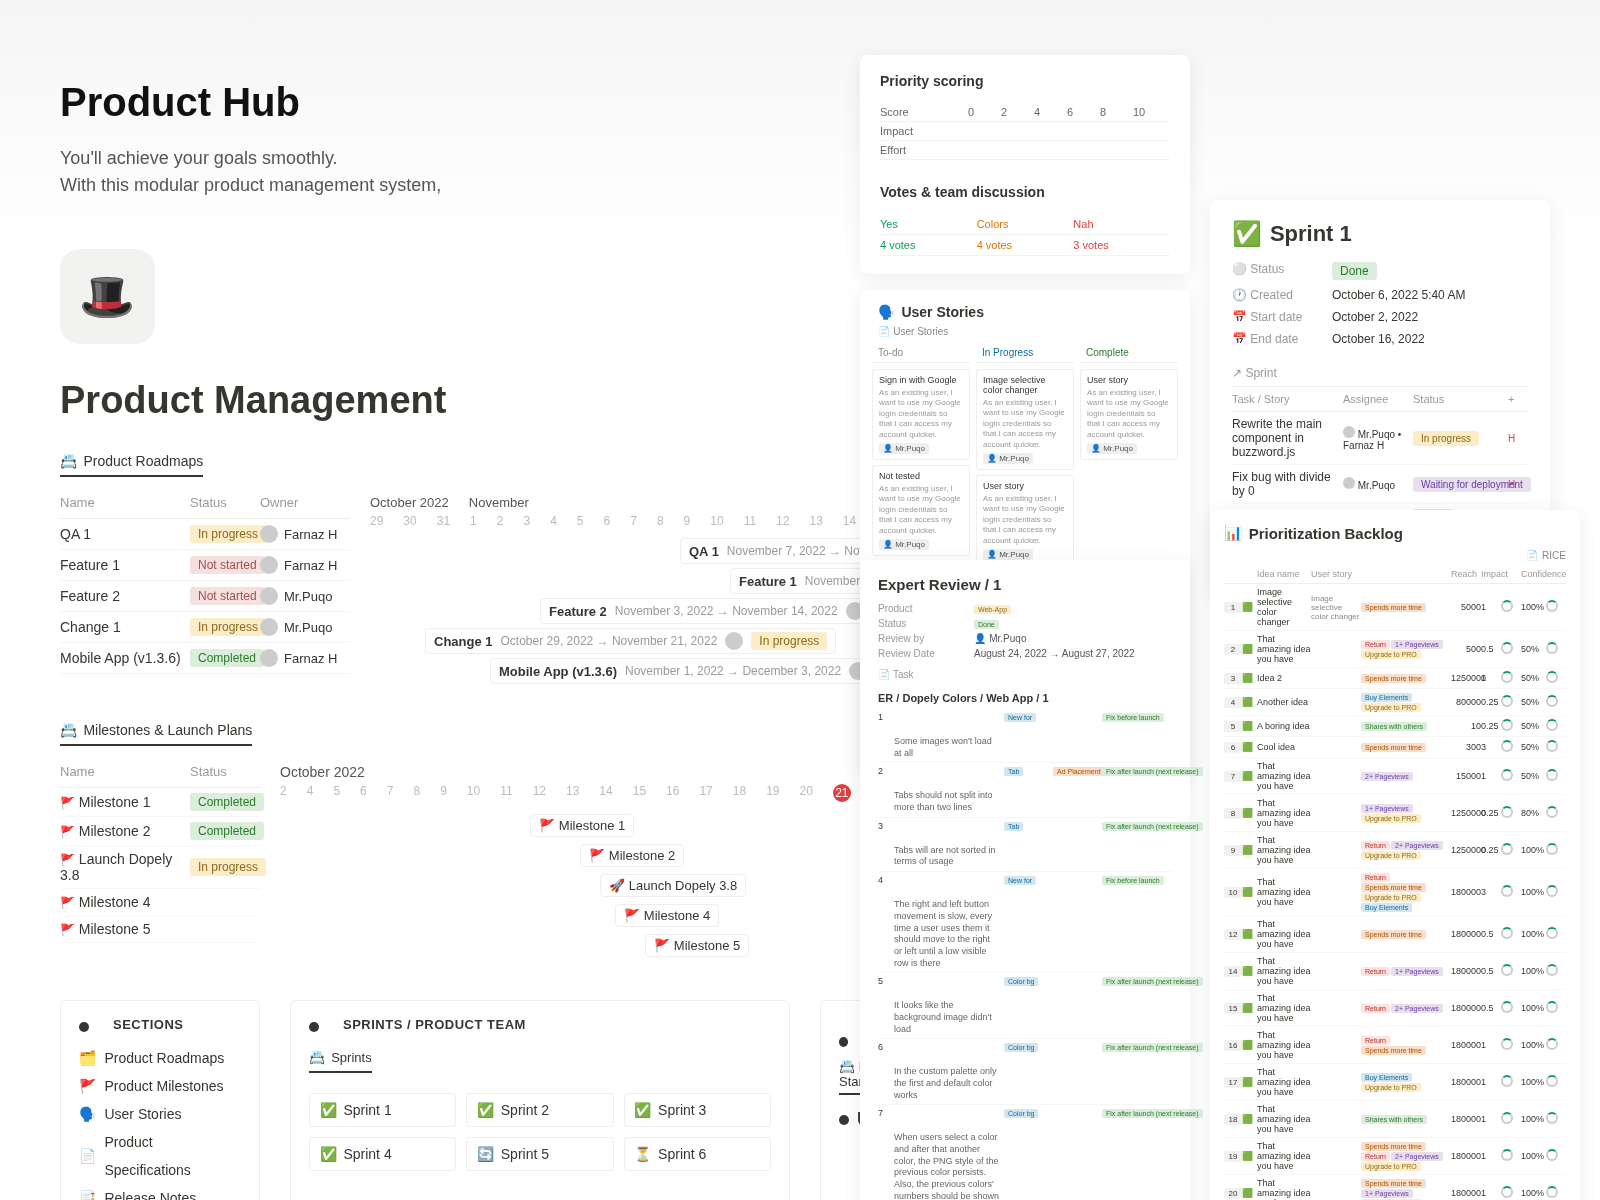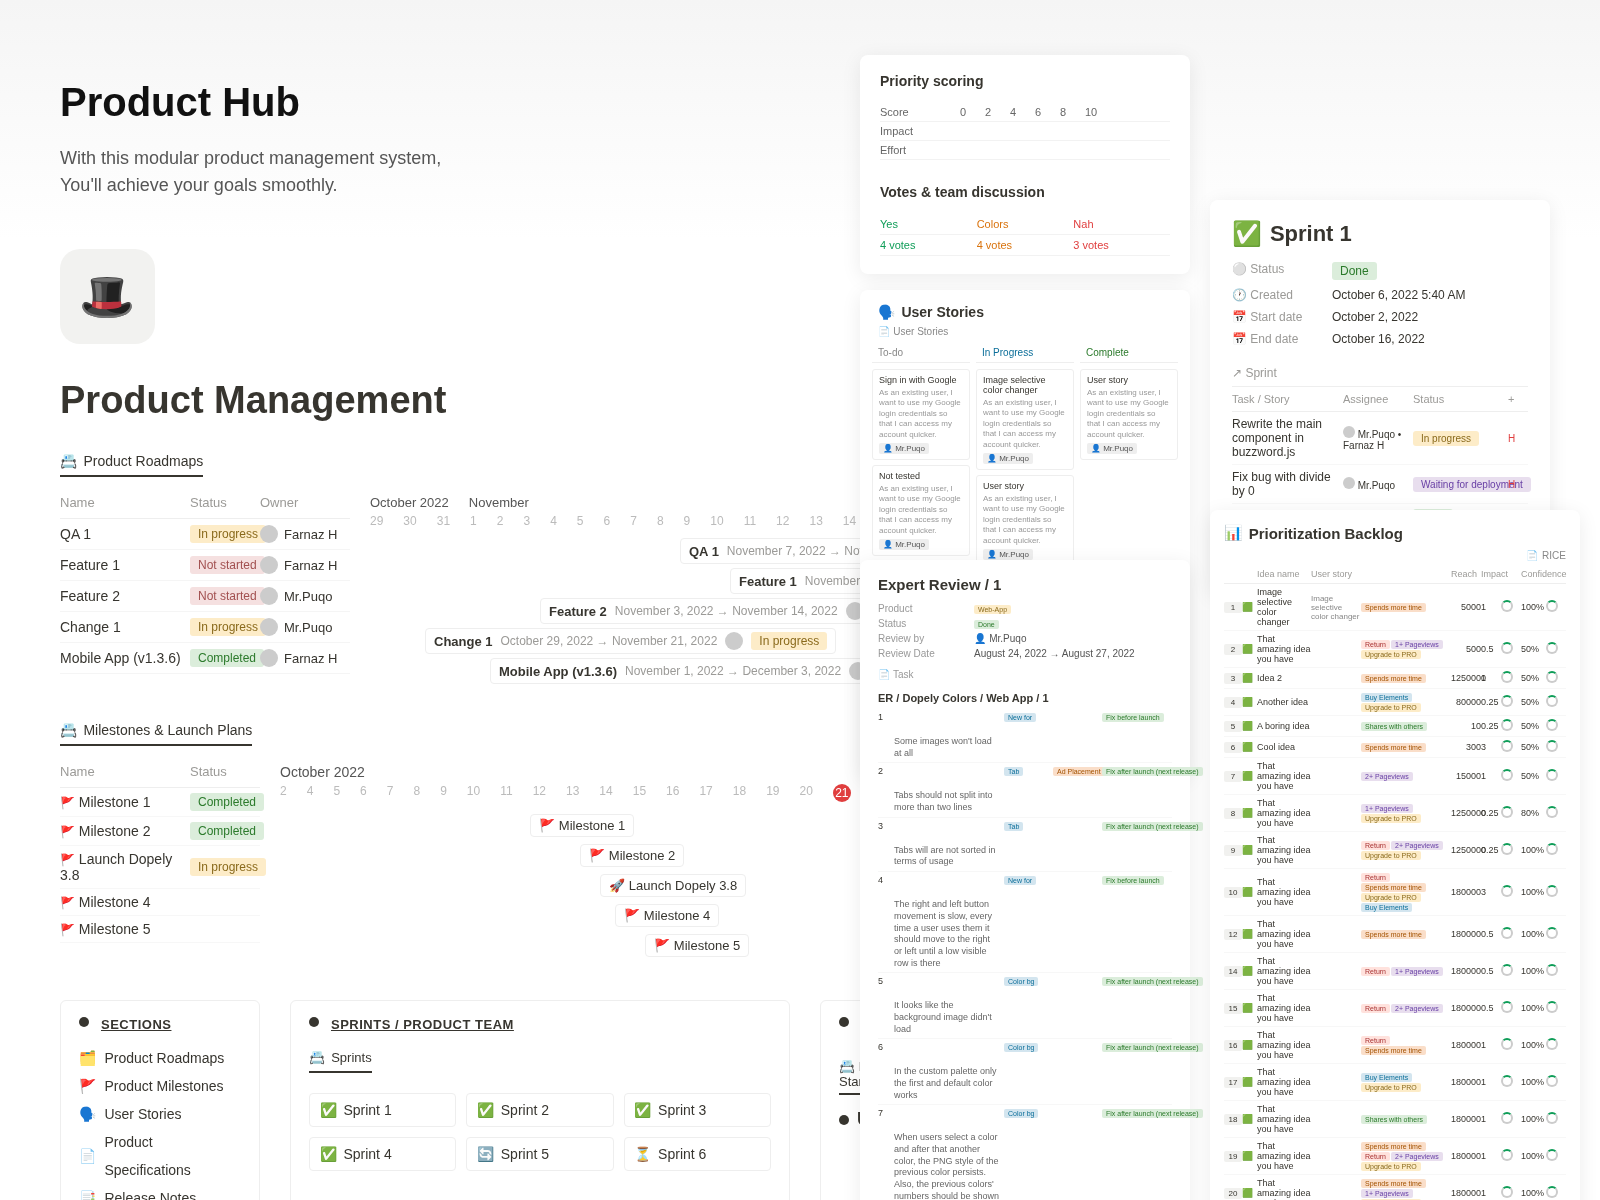--- a/index.html
+++ b/index.html
@@ -27,34 +27,34 @@
 .bar-wrap { display: inline-flex; align-items: center; gap: 8px; background: #fff; border: 1px solid #eee; border-radius: 4px; padding: 3px 8px; }
 .bar-dates { color: #9b9a97; font-size: 12px; }
 
 .milestone-section { margin-top: 30px; }
 .mthead { display: grid; grid-template-columns: 130px 70px 1fr; color: #9b9a97; font-size: 13px; padding: 8px 0; border-bottom: 1px solid #eee; }
 .mrow { display: grid; grid-template-columns: 130px 70px 1fr; align-items: center; padding: 5px 0; font-size: 14px; border-bottom: 1px solid #f7f7f7; }
 .flag { color: #e03e3e; font-size: 12px; }
 
 .bottom-panels { display: flex; gap: 30px; padding: 20px 60px; }
 .panel { background: #fff; border: 1px solid #eee; border-radius: 6px; padding: 16px 18px; }
-.panel-title { font-size: 13px; font-weight: 700; letter-spacing: 0.5px; display: flex; align-items: flex-start; gap: 12px; margin-bottom: 12px; text-decoration: underline; }
+.panel-title { font-size: 13px; font-weight: 700; letter-spacing: 0.5px; display: flex; align-items: flex-end; gap: 24px; margin-bottom: 12px; }
 .dot { width: 10px; height: 10px; background: #37352f; border-radius: 50%; }
 .section-list { font-size: 14px; line-height: 2; }
 .section-list .row { display: flex; align-items: center; gap: 8px; }
 .sprint-cards { display: grid; grid-template-columns: repeat(3, 1fr); gap: 10px; }
 .sprint-card { border: 1px solid #eee; border-radius: 4px; padding: 8px 10px; font-size: 14px; display: flex; gap: 6px; align-items: center; }
 
 
 .float { position: absolute; background: #fff; border-radius: 8px; box-shadow: 0 4px 20px rgba(0,0,0,0.08); font-size: 12px; }
 .float-pad { padding: 18px 20px; }
 
 .priority-card { top: 55px; left: 860px; width: 330px; }
 .priority-card h4 { font-size: 14px; font-weight: 700; margin-bottom: 14px; }
-.score-row { display: grid; grid-template-columns: 80px repeat(6, 25px); font-size: 11px; color: #666; padding: 3px 0; border-bottom: 1px solid #f2f2f2; align-items: center; }
+.score-row { display: grid; grid-template-columns: 80px repeat(6, 25px); font-size: 11px; color: #666; padding: 3px 0; border-bottom: 1px solid #f2f2f2; align-items: center; gap: 8px; }
 .score-dot-g { width: 7px; height: 7px; background: #0f9d58; border-radius: 50%; margin: 0 auto; }
 .score-dot-r { width: 7px; height: 7px; background: #e03e3e; border-radius: 50%; margin: 0 auto; }
 .votes { margin-top: 24px; }
 .votes h4 { font-size: 14px; margin-bottom: 14px; }
 .vote-row { display: grid; grid-template-columns: 1fr 1fr 1fr; font-size: 11px; padding: 4px 0; border-bottom: 1px solid #f2f2f2; }
 .vote-row .y { color: #0f9d58; } .vote-row .m { color: #d9730d; } .vote-row .n { color: #e03e3e; }
 
 .userstories-card { top: 290px; left: 860px; width: 330px; }
 .userstories-card h4 { font-size: 14px; font-weight: 600; display: flex; gap: 6px; align-items: center; padding: 14px 18px 6px; }
 .us-grid { display: grid; grid-template-columns: 1fr 1fr 1fr; gap: 6px; padding: 6px 12px 14px; }
@@ -104,22 +104,22 @@
 .brief-title { font-size: 18px; font-weight: 700; margin-bottom: 12px; display: flex; gap: 8px; align-items: center; }
 .brief-cards { display: flex; gap: 12px; }
 .brief-card { border: 1px solid #eee; border-radius: 4px; padding: 10px 12px; width: 130px; font-size: 13px; }
 .high-tag { display: inline-block; background: #ffe2dd; color: #a83232; font-size: 11px; padding: 2px 6px; border-radius: 2px; margin-top: 6px; }
 </style>
 </head>
 <body>
 
 <div class="header-area">
   <div class="header-title">Product Hub</div>
+  <div class="header-sub">You'll achieve your goals smoothly.</div>
   <div class="header-sub">With this modular product management system,</div>
-  <div class="header-sub">You'll achieve your goals smoothly.</div>
 </div>
 
 <div class="main-panel" style="width:100%;">
   <div class="icon-box">🎩</div>
   <div class="main-title">Product Management</div>
 
   <div>
     <span class="section-tab">📇 <span>Product Roadmaps</span></span>
     <div style="display:flex;">
       <div style="width:290px;">

